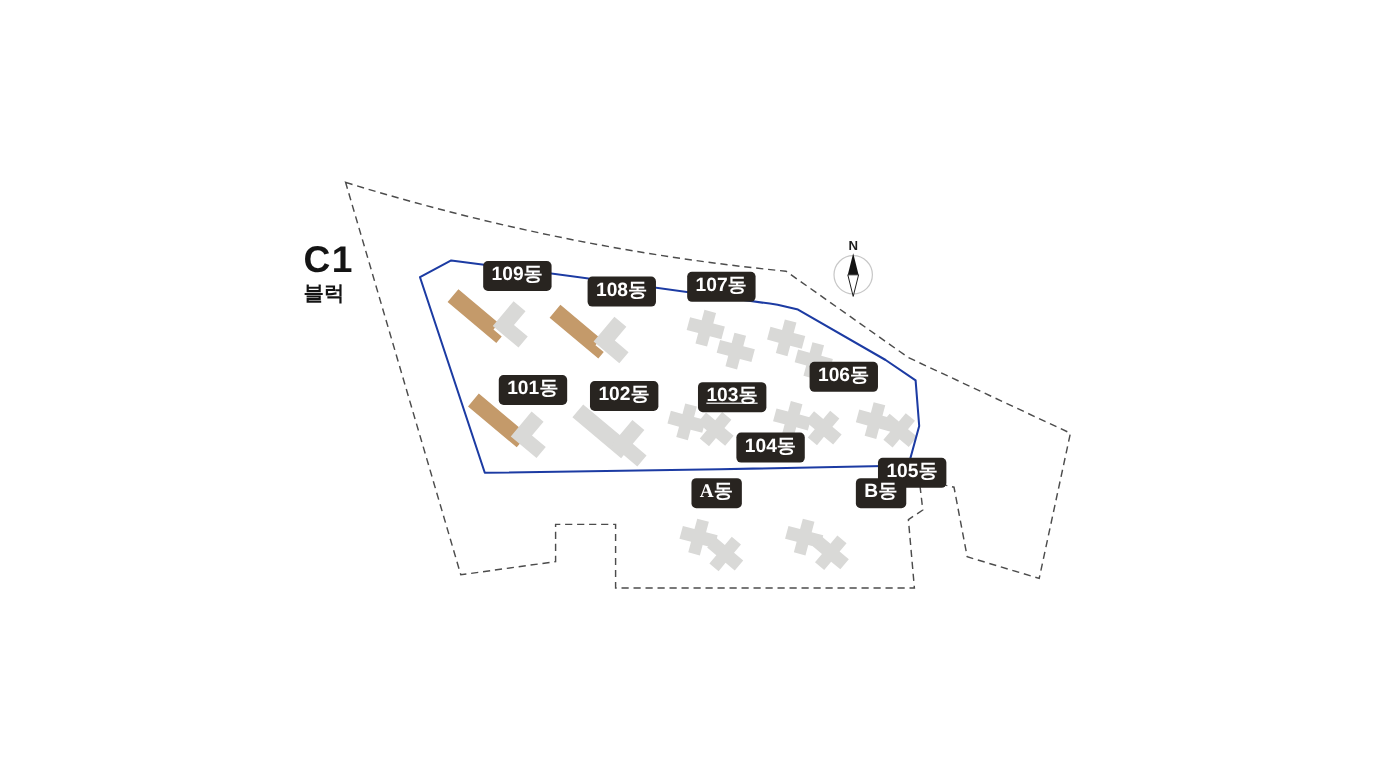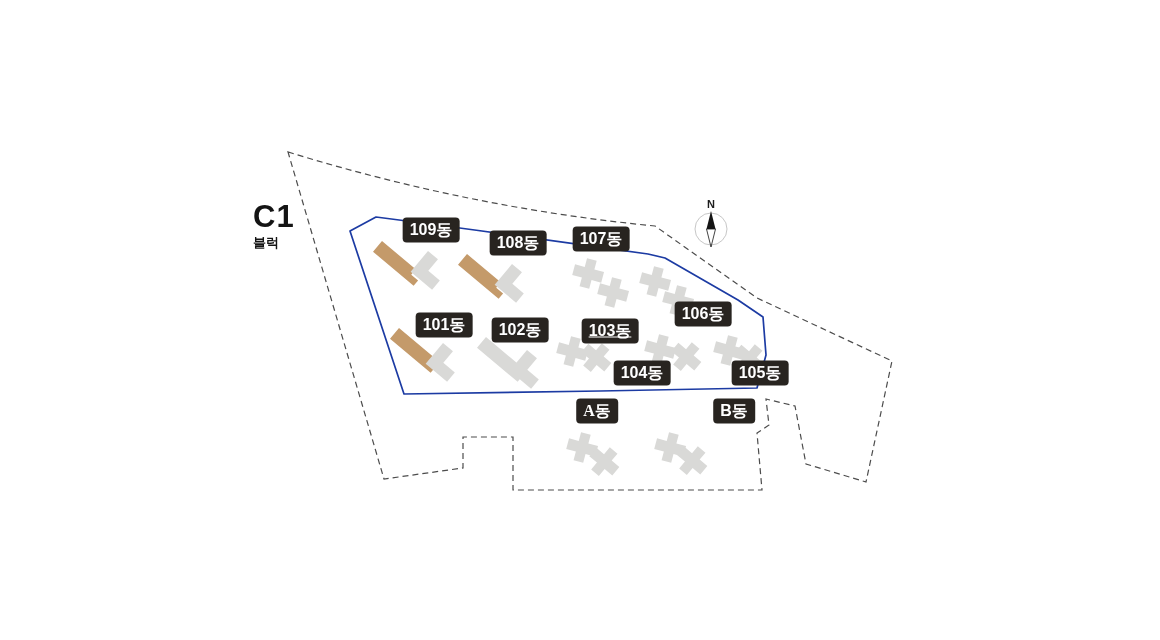--- a/index.html
+++ b/index.html
@@ -21,21 +21,21 @@
   .badge {
     position:absolute; transform:translate(-50%,-50%);
     background:var(--badge-bg,#282420); color:var(--badge-text,#ffffff);
     font-size:16px; font-weight:700; line-height:1;
     padding:4px 7px 5px 7px; border-radius:4px; white-space:nowrap;
     cursor:pointer; user-select:none;
   }
 
   .title { position:absolute; left:253px; top:201px; color:#141414; }
   .title .main { font-size:31px; font-weight:700; letter-spacing:1px; line-height:1;text-align:center; }
-  .title .sub  { font-size:13px; font-weight:700; margin-top:4px; line-height:1; }
+  .title .sub  { font-size:17px; font-weight:700; margin-top:4px; line-height:1; }
 </style>
 </head>
 <body>
 
 <div class="stage">
 
   <svg class="map" width="1160" height="640" viewBox="0 0 1160 640">
     <defs>
       <path id="slab" d="M0,0 h44 v7 h9 v7 h-53 z"></path>
       <path id="elbow" d="M0,0 h13 v15 h15 v12 h-28 z"></path>
@@ -127,21 +127,21 @@
 
   <div class="title">
     <div class="main">C1</div>
     <div class="sub">블럭</div>
   </div>
 
   <div class="badge" style="left:431px; top:230px;">109동</div>
   <div class="badge" style="left:518px; top:243px;">108동</div>
   <div class="badge" style="left:601px; top:239px;">107동</div>
   <div class="badge" style="left:703px; top:314px;">106동</div>
-  <div class="badge" style="left:760px; top:373px;">105동</div>
+  <div class="badge" style="left:760px; top:394px;">105동</div>
   <div class="badge" style="left:642px; top:373px;">104동</div>
   <div class="badge" style="left:610px; top:331px;text-decoration:underline;">103동</div>
   <div class="badge" style="left:520px; top:330px;">102동</div>
   <div class="badge" style="left:444px; top:325px;">101동</div>
   <div class="badge" style="left:597px; top:411px;font-family:Liberation Serif, serif;">A동</div>
   <div class="badge" style="left:686px; top:411px;margin-left:48px;">B동</div>
 
 </div>
 
 </body></html>

